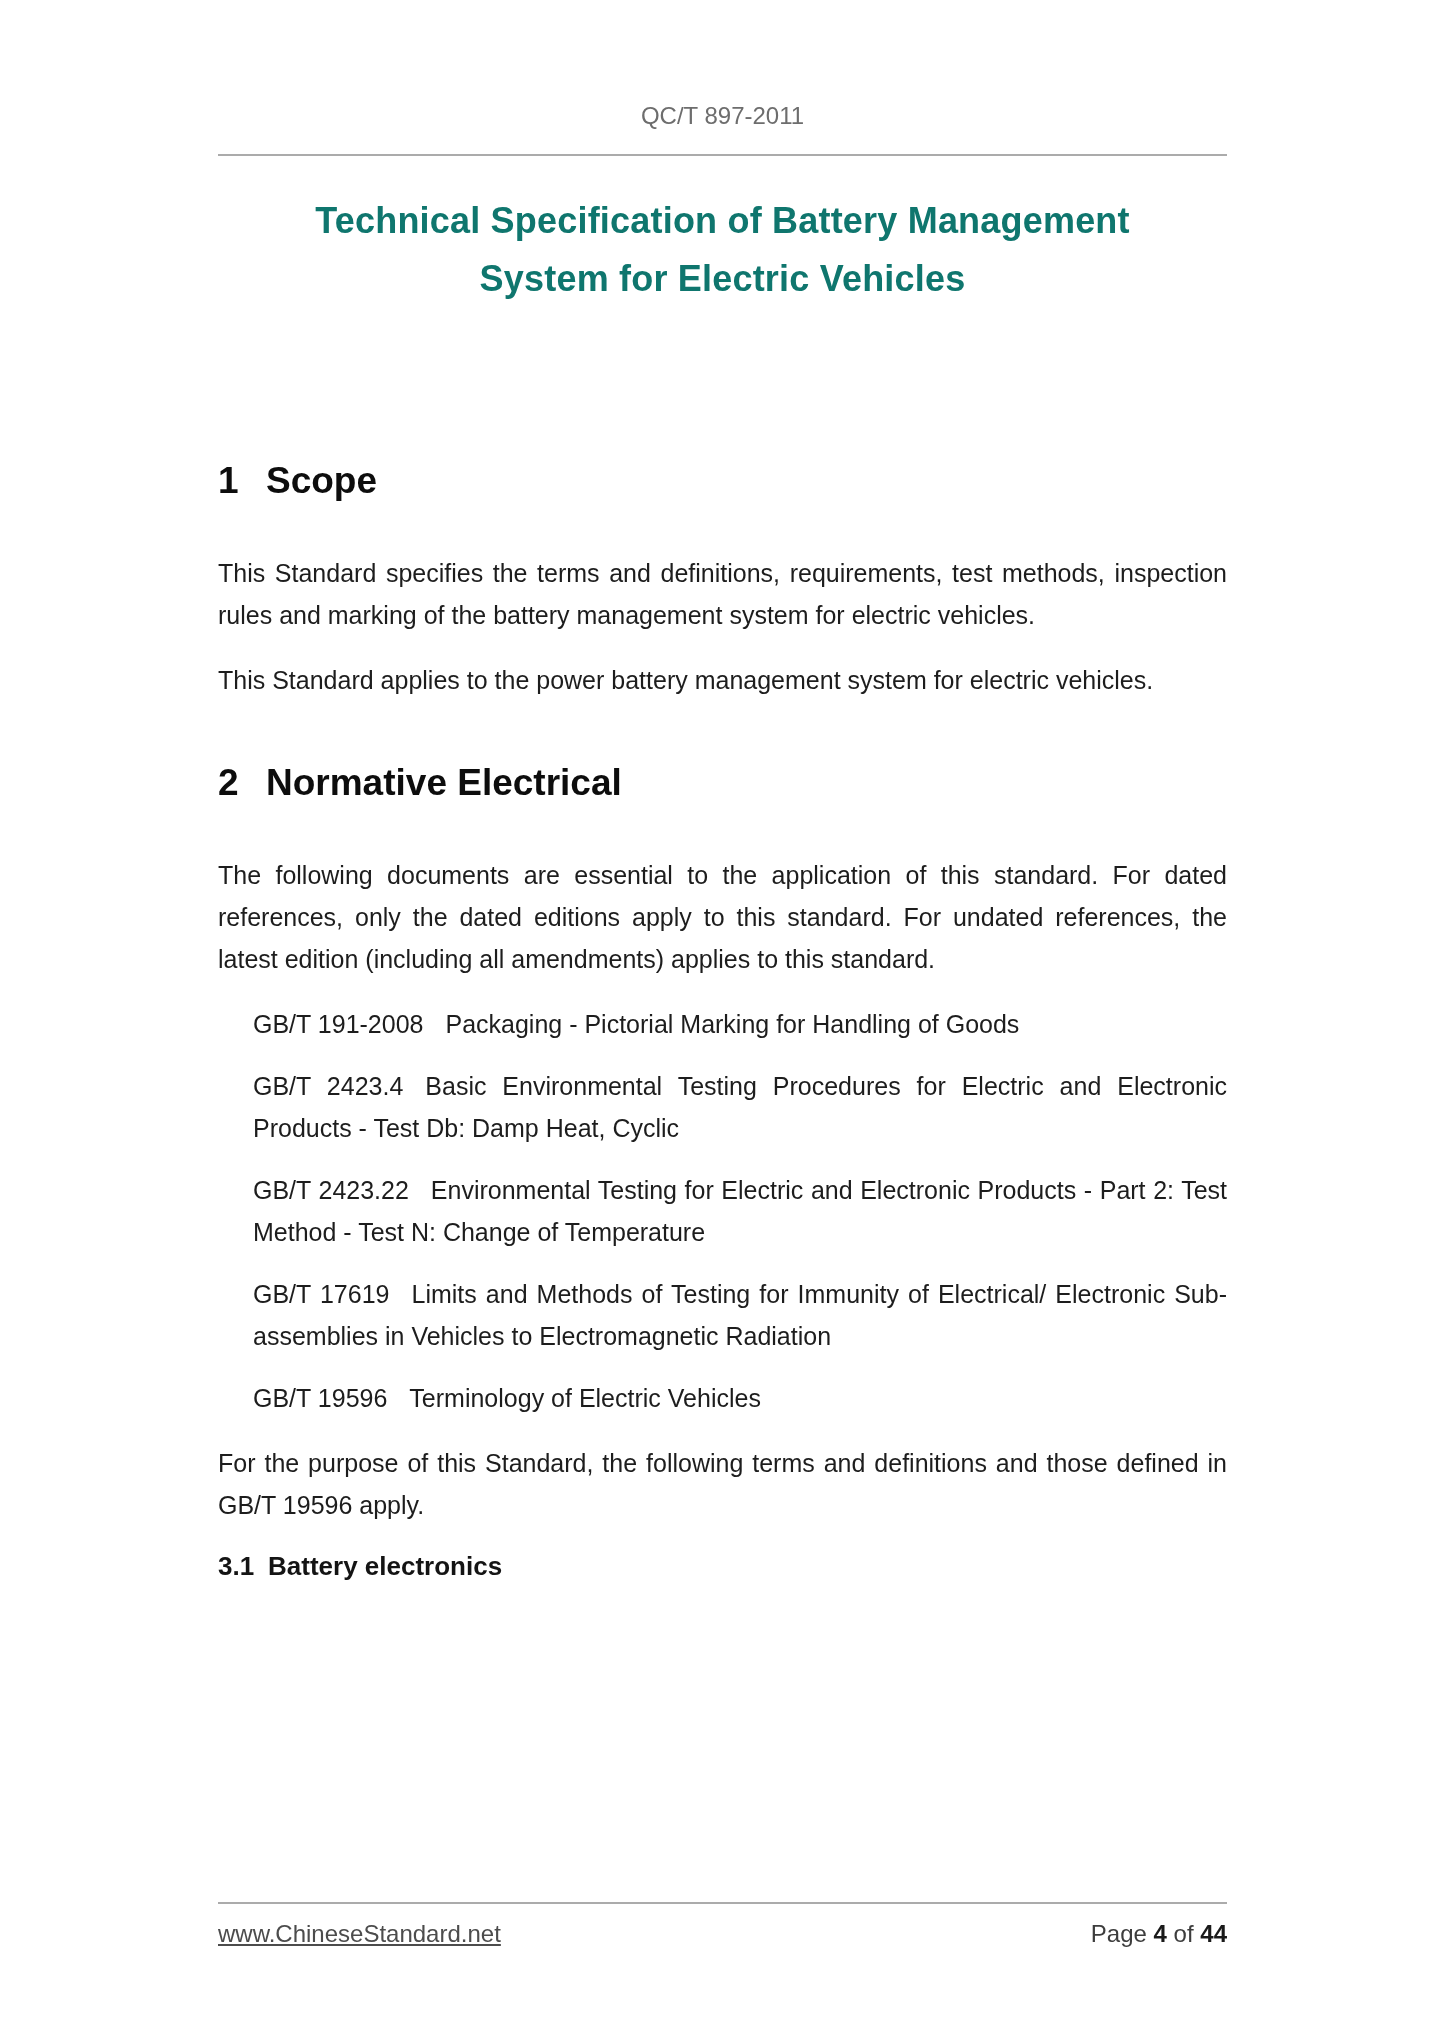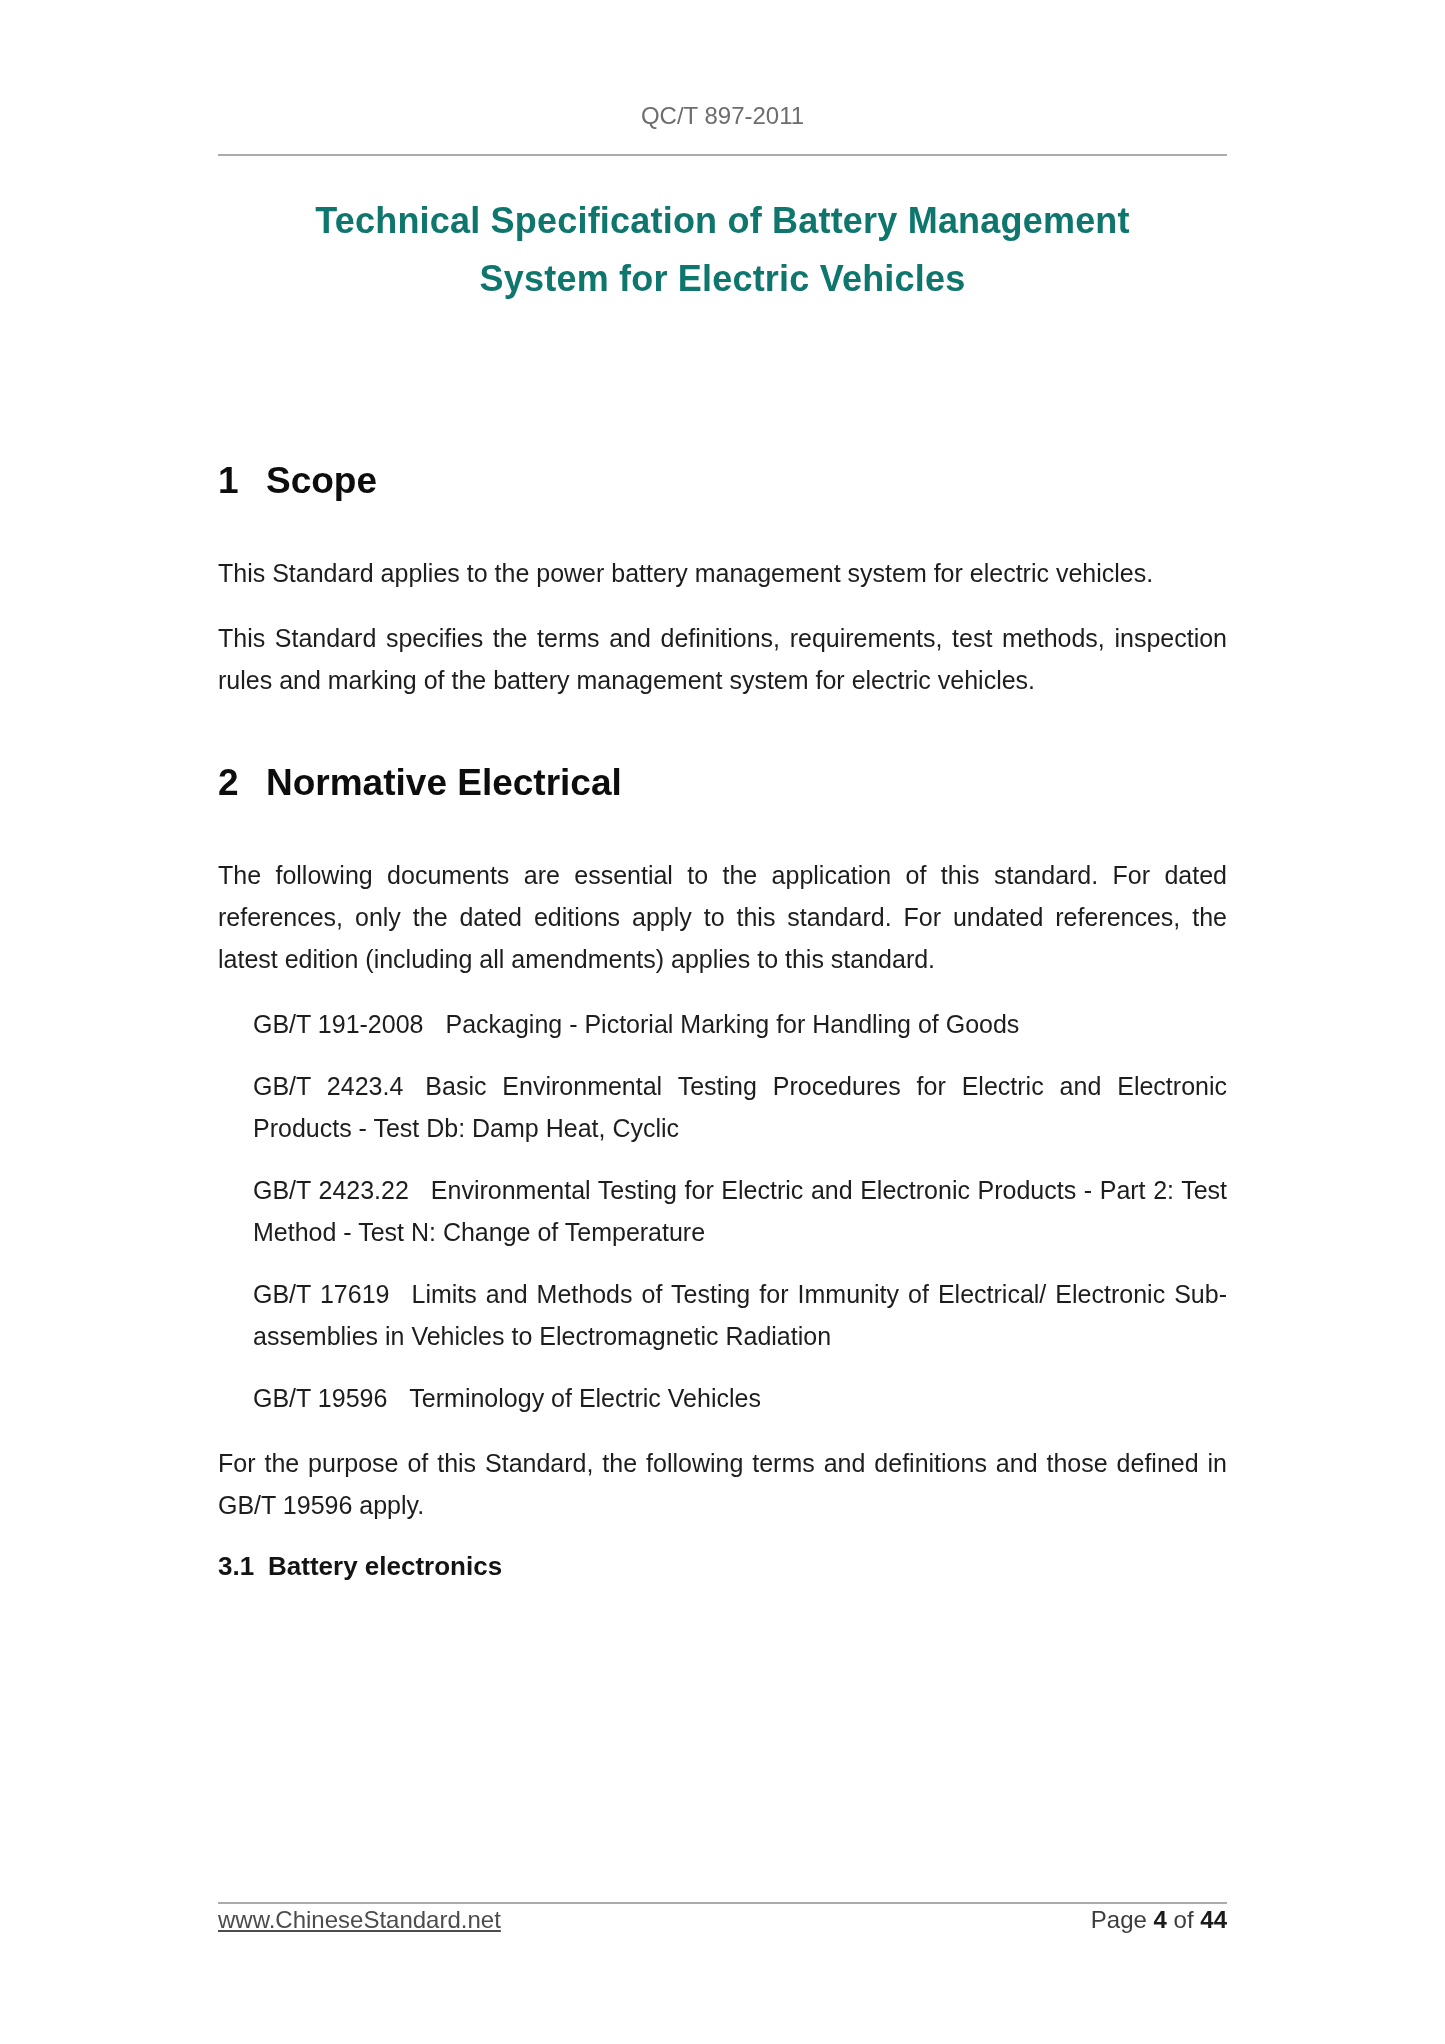--- a/index.html
+++ b/index.html
@@ -83,21 +83,21 @@
   .sub-num {
     display: inline-block;
     min-width: 50px;
   }
   .page-footer {
     position: absolute;
     left: 205px;
     right: 205px;
     top: 1902px;
     border-top: 2px solid #ababab;
-    padding-top: 2px;
+    padding-top: 16px;
     display: flex;
     justify-content: space-between;
     align-items: baseline;
     font-size: 24px;
     color: #3d3d3d;
   }
   .footer-link {
     color: #4c4c4c;
     text-decoration: underline;
     cursor: pointer;
@@ -118,22 +118,22 @@
 
   <div class="doc-title">
     <div>Technical Specification of Battery Management</div>
     <div>System for Electric Vehicles</div>
   </div>
 
   <div class="section-heading first">
     <span class="section-num">1</span><span>Scope</span>
   </div>
 
+  <p class="body-par">This Standard specifies the terms and definitions, requirements, test methods, inspection rules and marking of the battery management system for electric vehicles.</p>
   <p class="body-par">This Standard applies to the power battery management system for electric vehicles.</p>
-  <p class="body-par">This Standard specifies the terms and definitions, requirements, test methods, inspection rules and marking of the battery management system for electric vehicles.</p>
 
   <div class="section-heading">
     <span class="section-num">2</span><span>Normative Electrical</span>
   </div>
 
   <p class="body-par">The following documents are essential to the application of this standard. For dated references, only the dated editions apply to this standard. For undated references, the latest edition (including all amendments) applies to this standard.</p>
 
   <div class="ref-list">
     <div class="ref-item">
       <span class="ref-label">GB/T 191-2008</span><span>Packaging - Pictorial Marking for Handling of Goods</span>

